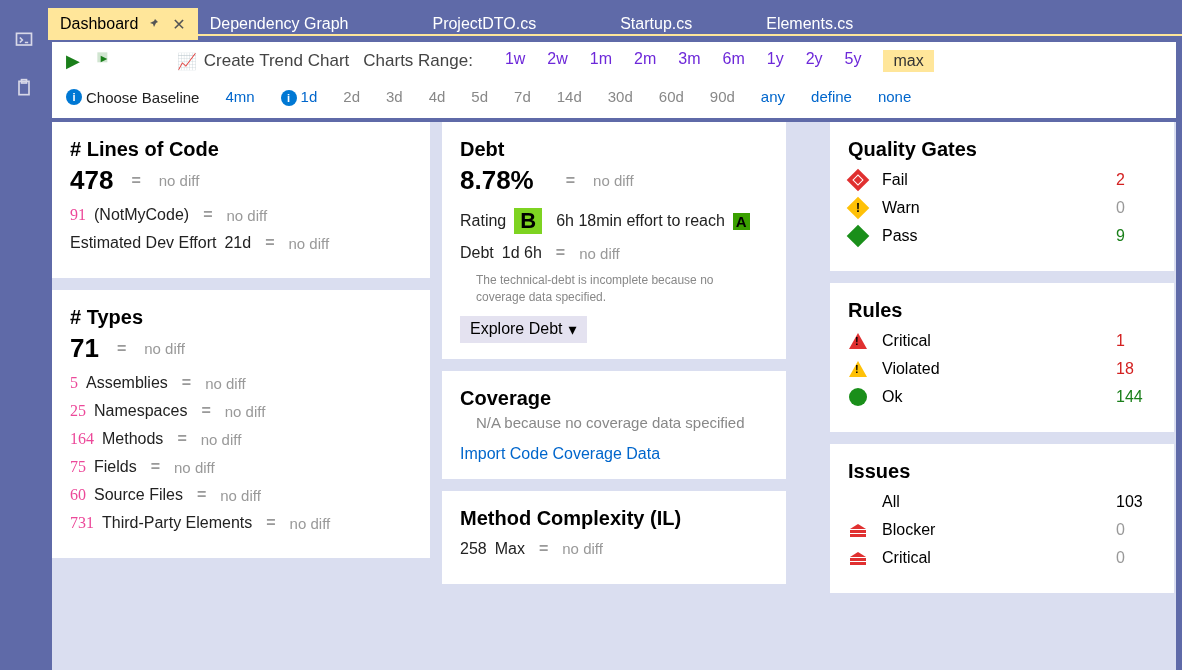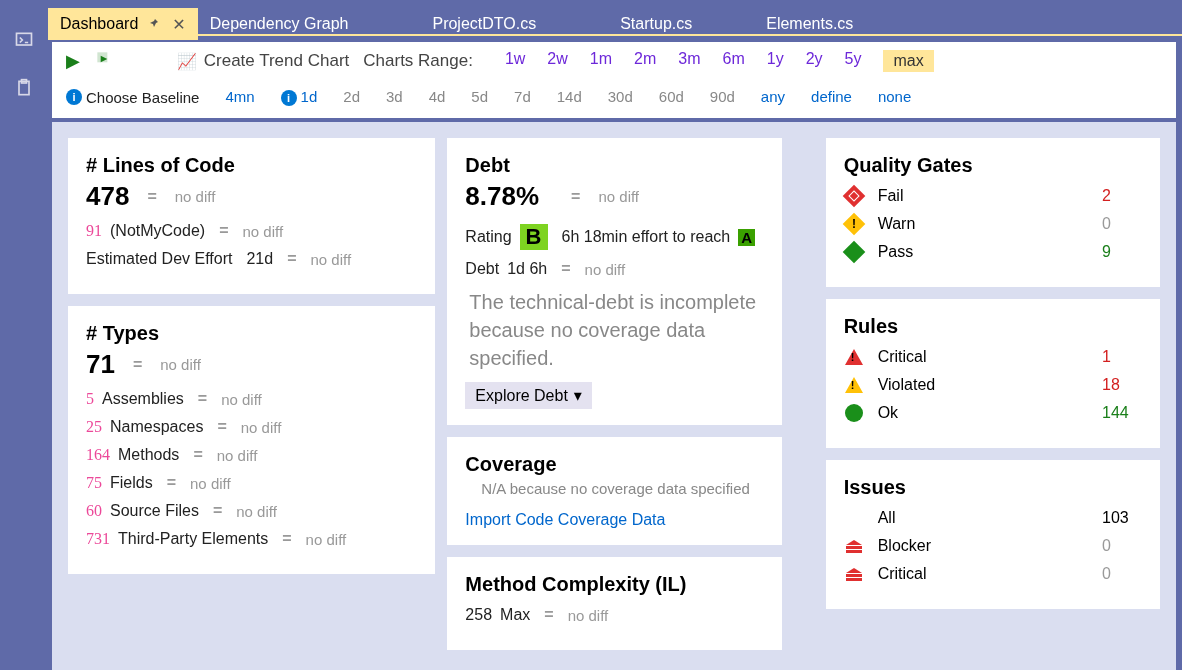--- a/index.html
+++ b/index.html
@@ -25,37 +25,37 @@
 .range-label { color: #444; font-size: 17px; }
 .ranges { display: flex; gap: 22px; margin-left: 18px; }
 .range-item { color: #6d28d9; font-size: 16px; cursor: pointer; }
 .range-item.sel { background: #ffe69a; padding: 2px 10px; color: #333; }
 .info-ico { display: inline-flex; width: 16px; height: 16px; background: #0078d4; color: #fff; border-radius: 50%; font-size: 11px; font-weight: bold; align-items: center; justify-content: center; margin-right: 4px; }
 .baseline-label { color: #222; }
 .bl-item { color: #888; cursor: pointer; }
 .bl-item.link { color: #0066cc; }
 .bl-sel { color: #0066cc; }
 
-.content { position: absolute; left: 52px; top: 122px; right: 6px; bottom: 0; background: #dadef0; padding: 16px; display: flex; gap: 12px; overflow: hidden; }
+.content { position: absolute; left: 52px; top: 122px; right: 6px; bottom: 0; background: #dadef0; padding: 0; display: flex; gap: 12px; overflow: hidden; }
 .col { display: flex; flex-direction: column; gap: 12px; }
 .col1 { width: 378px; }
 .col2 { width: 344px; }
 .col3 { width: 344px; margin-left: 32px; }
 
 .card { background: #fff; padding: 16px 18px; }
 .card h3 { font-size: 20px; font-weight: bold; color: #000; margin-bottom: 4px; }
 .big { font-size: 26px; font-weight: bold; }
 .grayeq { color: #999; display: inline-block; margin: 0 6px; font-weight: bold; }
 .nodiff { color: #999; font-size: 15px; }
 .row { display: flex; align-items: center; margin: 10px 0; font-size: 16px; color: #222; gap: 8px; }
 .row .val { color: #ec4899; font-family: Liberation Serif, serif; }
 
 .badge-b { background: #7ed321; color: #000; font-size: 22px; font-weight: bold; padding: 0 6px; display: inline-block; }
 .badge-a { background: #3aa000; color: #000; font-size: 15px; font-weight: bold; padding: 0 3px; display: inline-block; }
-.debt-note { color: #888; font-size: 20px; line-height: 1.4; margin: 10px 4px; }
+.debt-note { color: #888; font-size: 12px; line-height: 1.4; margin: 10px 16px; }
 .dropdown { background: #e4e2f0; padding: 4px 10px; font-size: 16px; display: inline-flex; align-items: center; gap: 6px; cursor: pointer; }
 
 .cov-note { color: #888; font-size: 15px; margin: 4px 0 14px 16px; }
 .link-blue { color: #0066cc; font-size: 16px; cursor: pointer; }
 
 .qg-row { display: flex; align-items: center; gap: 14px; margin: 10px 0; font-size: 16px; }
 .qg-row .cnt { margin-left: auto; width: 40px; }
 .red { color: #d32020; }
 .gray { color: #999; }
 .green { color: #1a7f1a; }
@@ -181,21 +181,21 @@
         <span class="nodiff">no diff</span>
       </div>
       <div class="row">
         <span class="val">91</span>
         <span>(NotMyCode)</span>
         <span class="grayeq">=</span>
         <span class="nodiff">no diff</span>
       </div>
       <div class="row">
         <span>Estimated Dev Effort</span>
-        <span style="margin-left:6px">21d</span>
+        <span style="">21d</span>
         <span class="grayeq">=</span>
         <span class="nodiff">no diff</span>
       </div>
     </div>
 
     <div class="card">
       <h3># Types</h3>
       <div style="display:flex;align-items:center;gap:12px">
         <span class="big">71</span>
         <span class="grayeq">=</span>

